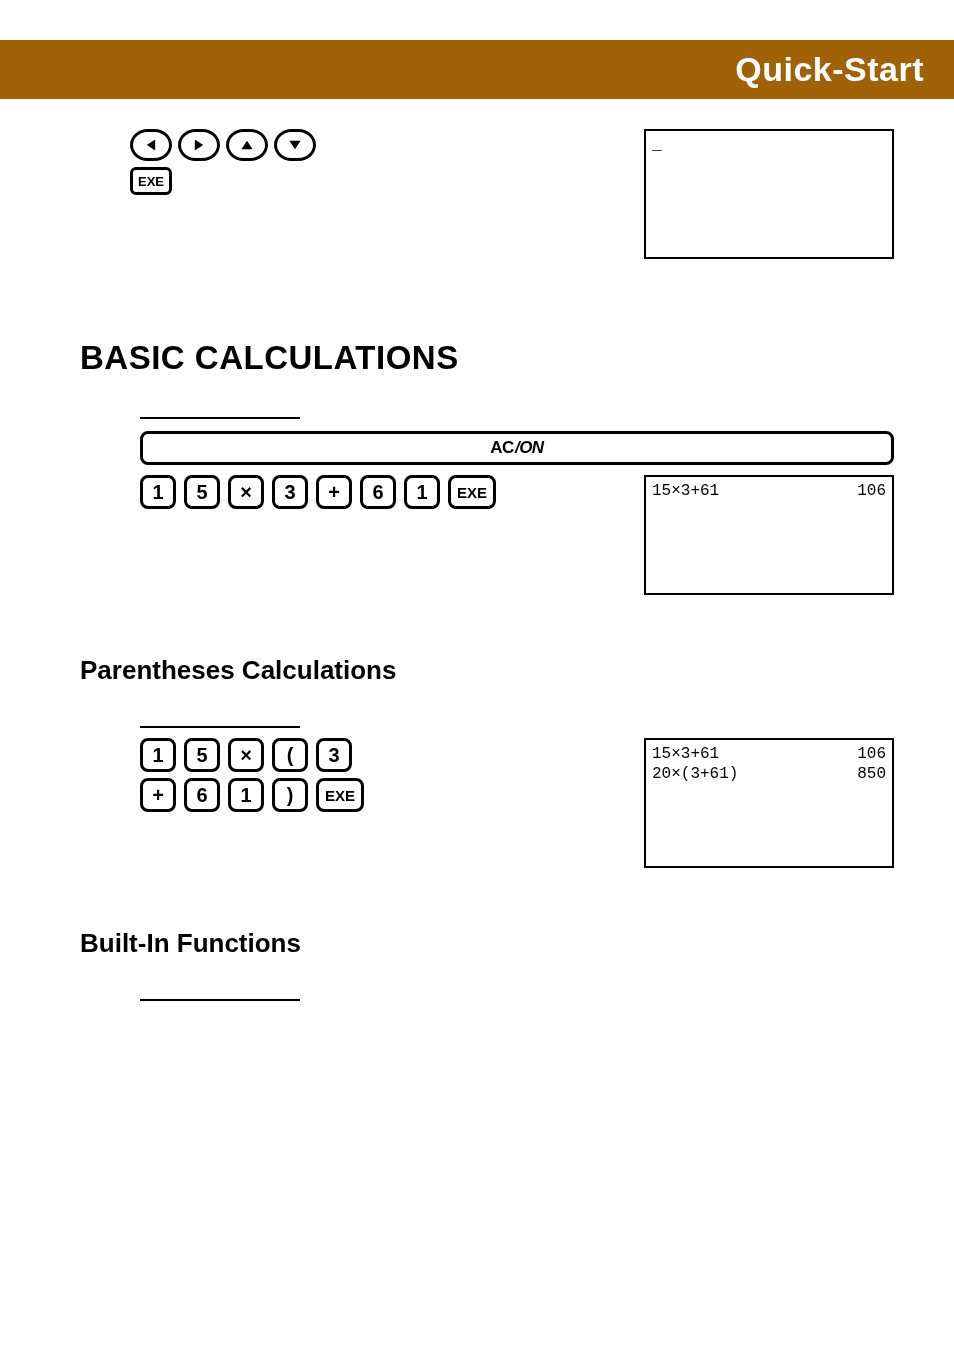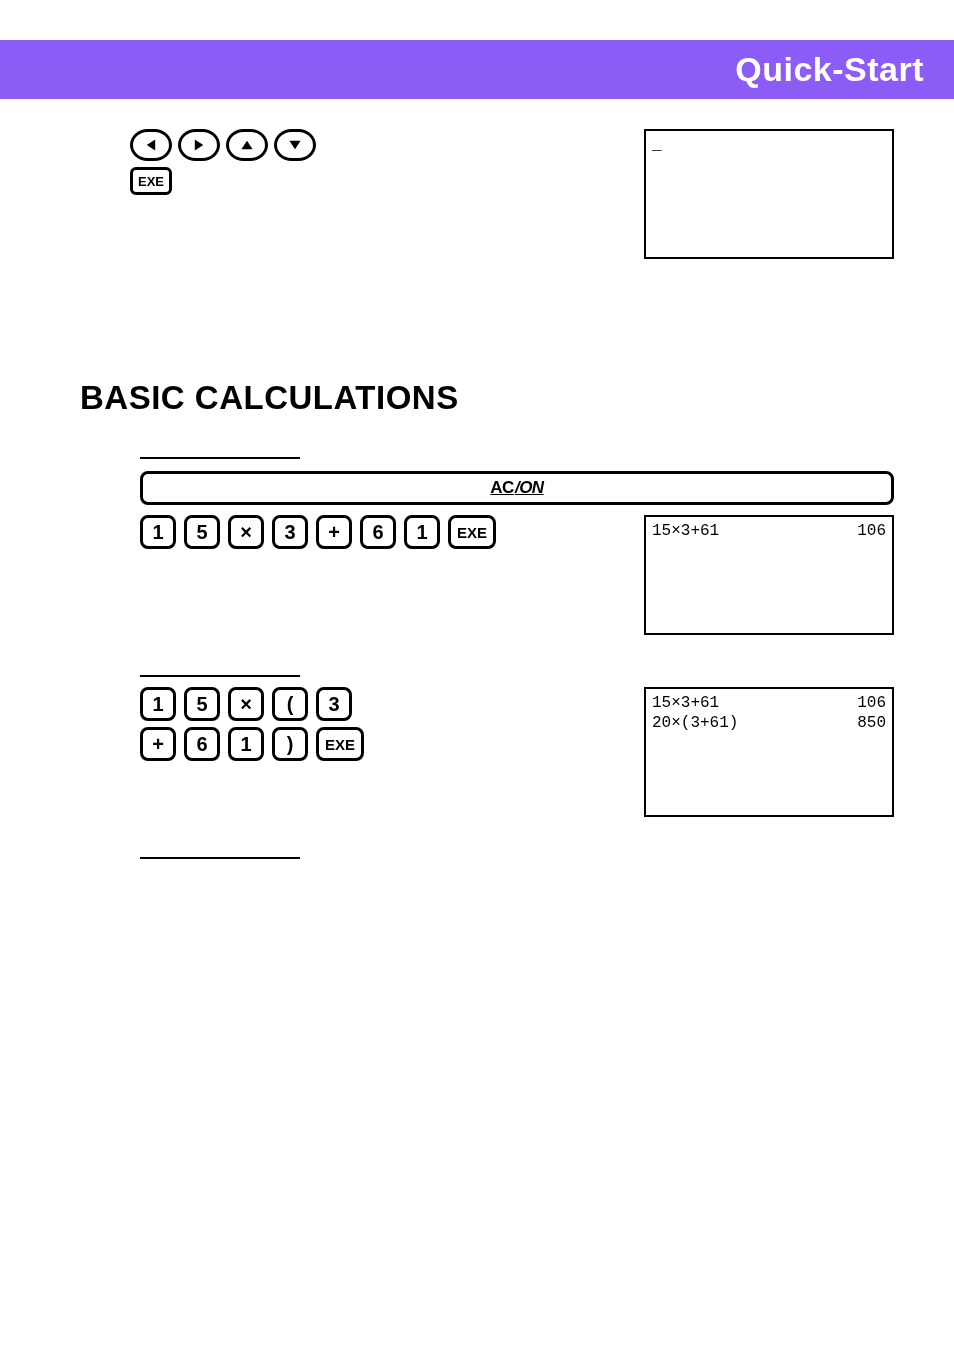--- a/index.html
+++ b/index.html
@@ -7,21 +7,21 @@
     margin: 0;
     font-family: Arial, Helvetica, sans-serif;
     background: #fff;
     color: #000;
     width: 954px;
   }
   .page {
     padding: 0 0 60px 0;
   }
   .header-band {
-    background: #8b5cf6;
+    background: #a16207;
     color: #fff;
     padding: 10px 30px 10px 30px;
     text-align: right;
     font-weight: 900;
     font-size: 34px;
     margin-top: 40px;
     letter-spacing: 0.5px;
   }
   .content {
     padding: 0 60px 0 80px;
@@ -74,21 +74,21 @@
   .lcd-row {
     display: flex;
     justify-content: space-between;
     line-height: 20px;
   }
   .lcd-left { text-align: left; }
   .lcd-right { text-align: left; }
   h1.section-title {
     font-weight: 900;
     font-size: 33px;
-    margin: 120px 0 30px 0;
+    margin: 80px 0 30px 0;
     letter-spacing: 0.5px;
   }
   h2.sub-title {
     font-weight: 900;
     font-size: 26px;
     margin: 60px 0 20px 0;
   }
   .underline-bar {
     border-bottom: 2px solid #000;
     width: 160px;
@@ -124,21 +124,21 @@
   }
   .key.wide {
     min-width: 48px;
     font-size: 15px;
   }
   .key.acon {
     min-width: 70px;
     font-size: 17px;
     letter-spacing: -0.5px;
   }
-  .acon-text { display:flex; align-items:flex-start;text-decoration:underline; }
+  .acon-text { display:flex; align-items:flex-start; }
   .acon-sup { font-size: 17px; font-style: italic; margin-left:1px; }
   .standalone-key {
     margin-left: 60px;
     margin-top: 12px;
   }
   svg.tri { width: 14px; height: 14px; }
 </style>
 </head>
 <body>
 
@@ -227,20 +227,21 @@
       </div>
 
       <div class="lcd-box" style="height:120px">
         <div class="lcd-row">
           <span class="lcd-left">15×3+61</span>
           <span class="lcd-right">106</span>
         </div>
       </div>
     </div>
 
+    <h2 class="sub-title">Parentheses Calculations</h2>
 
     <div class="underline-bar"></div>
 
     <div class="op-row">
       <div class="key-seq two-lines">
         <div class="key">
             <span>1</span>
           </div>
         <div class="key">
             <span>5</span>
@@ -276,17 +277,18 @@
           <span class="lcd-left">15×3+61</span>
           <span class="lcd-right">106</span>
         </div>
         <div class="lcd-row">
           <span class="lcd-left">20×(3+61)</span>
           <span class="lcd-right">850</span>
         </div>
       </div>
     </div>
 
+    <h2 class="sub-title">Built-In Functions</h2>
 
     <div class="underline-bar"></div>
 
   </div>
 </div>
 
 </body></html>

